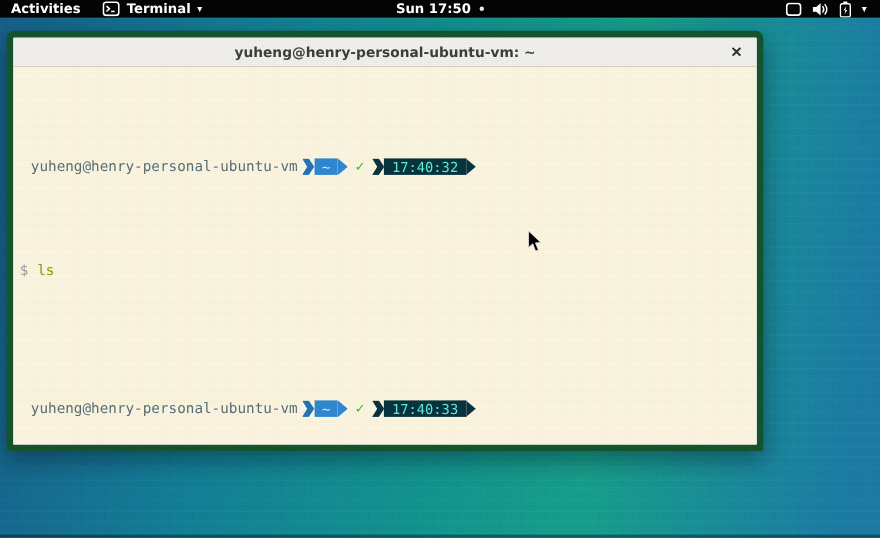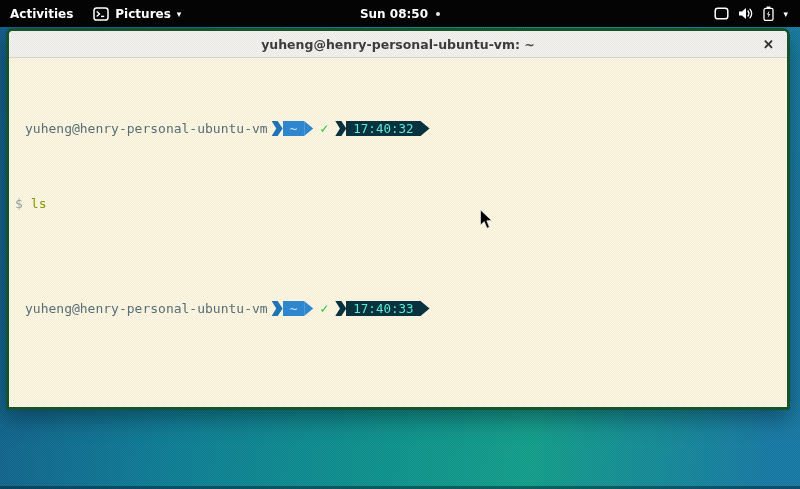--- a/index.html
+++ b/index.html
@@ -12,40 +12,40 @@
       linear-gradient(97deg, #135e8c 0%, #0f7e97 25%, #0e948f 50%, #13a18b 68%, #187ba6 96%);
     background-size:2px 2px, 100% 100%;
   }
   body::after{
     content:""; position:absolute; left:0; right:0; bottom:0; height:3px;
     background:rgba(0,25,40,0.45); pointer-events:none;
   }
 
   
   .topbar {
-    position:absolute; top:0; left:0; width:800px; height:27px;
+    position:absolute; top:0; left:0; width:800px; height:16px;
     background:#040404; color:#fff; display:flex; align-items:center;
     font-size:12px; font-weight:700; z-index:30;
   }
   .tb-left { display:flex; align-items:center; height:100%; }
   .tb-item { display:flex; align-items:center; gap:6px; height:100%;
     padding:0 10px; background:none; border:none; color:#fff;
     font:inherit; cursor:default; }
   .tb-center { position:absolute; left:0; right:0; top:0; height:100%;
     display:flex; justify-content:center; align-items:center; pointer-events:none; }
   .tb-center .tb-item { pointer-events:auto; }
   .notif-dot { width:4px; height:4px; border-radius:50%; background:#e8e8e8; margin-left:2px; }
   .tb-right { margin-left:auto; display:flex; align-items:center; height:100%; }
   .sysicons { display:flex; align-items:center; gap:9px; padding:0 12px; height:100%; }
   .caret { font-size:9px; line-height:1; transform:translateY(0.5px); }
 
   
   .window {
-    position:absolute; left:6px; top:28px; width:784px; height:382px;
-    border:3px solid #14532d; border-radius:7px 7px 2px 2px;
+    position:absolute; left:6px; top:28px; width:688px; height:382px;
+    border:6px solid #14532d; border-radius:7px 7px 2px 2px;
     box-shadow:0 8px 22px rgba(0,10,20,0.40);
     display:flex; flex-direction:column; overflow:hidden; z-index:10;
   }
   .titlebar {
     position:relative; height:27px; flex:0 0 27px;
     background-color:#f0eeeb;
     background-image:repeating-conic-gradient(#f4f2ef 0% 25%, #eae8e4 0% 50%);
     background-size:2px 2px;
     border-bottom:1px solid #d6d2cb;
     display:flex; align-items:center; justify-content:center;
@@ -60,21 +60,21 @@
   
   .term {
     flex:1;
     background-color:#faf3de;
     background-image:repeating-conic-gradient(#fdf7e5 0% 25%, #f5eed7 0% 50%);
     background-size:2px 2px;
     font-family:"DejaVu Sans Mono", monospace;
     font-size:13px; line-height:15px; color:#586e75;
     padding:3px 4px 0 6px; white-space:pre;
   }
-  .tline { height:15px; display:flex; align-items:center; white-space:pre; }
+  .tline { height:15px; display:flex; align-items:center; white-space:pre;margin-top:20px; }
   .p-user { margin-left:10px; color:#586e75; }
   .pl-chev { width:11px; height:15px; margin-left:4px;
     clip-path:polygon(0 0, 55% 0, 100% 50%, 55% 100%, 0 100%, 42% 50%); }
   .pl-tip { width:9px; height:15px; clip-path:polygon(0 0, 100% 50%, 0 100%); }
   .pl-body { height:15px; display:flex; align-items:center; padding:0 7px; font-size:12.5px; }
   .seg-blue  { background:#2e86cf; }
   .seg-blue.pl-chev { background:#2272b8; margin-left:4px; }
   .seg-blue.pl-body { color:#d3e6f7; }
   .seg-dark  { background:#07323e; }
   .seg-dark.pl-chev { margin-left:2px; }
@@ -98,28 +98,28 @@
       <span>Activities</span>
     </button>
     <div class="tb-item">
       <span>
         <svg width="16" height="14" viewBox="0 0 16 14">
           <rect x="1" y="1" width="14" height="12" rx="2.6" fill="none" stroke="#fff" stroke-width="1.5"></rect>
           <path d="M4.2 4.8l2.3 2.1-2.3 2.1" stroke="#fff" stroke-width="1.4" fill="none" stroke-linecap="round"></path>
           <rect x="8" y="8.7" width="3.2" height="1.4" fill="#fff"></rect>
         </svg>
       </span>
-      <span>Pictures</span>
+      <span>Terminal</span>
       <span class="caret">▾</span>
     </div>
   </div>
 
   <div class="tb-center">
     <button class="tb-item">
-      <span>Sun 08:50</span>
+      <span>Sun 17:50</span>
       <span class="notif-dot"></span>
     </button>
   </div>
 
   <div class="tb-right">
     <div class="sysicons">
       <span>
         <svg width="15" height="13" viewBox="0 0 15 13">
           <rect x="1.2" y="1.2" width="12.6" height="10.6" rx="2.6" fill="none" stroke="#fff" stroke-width="1.5"></rect>
         </svg>

